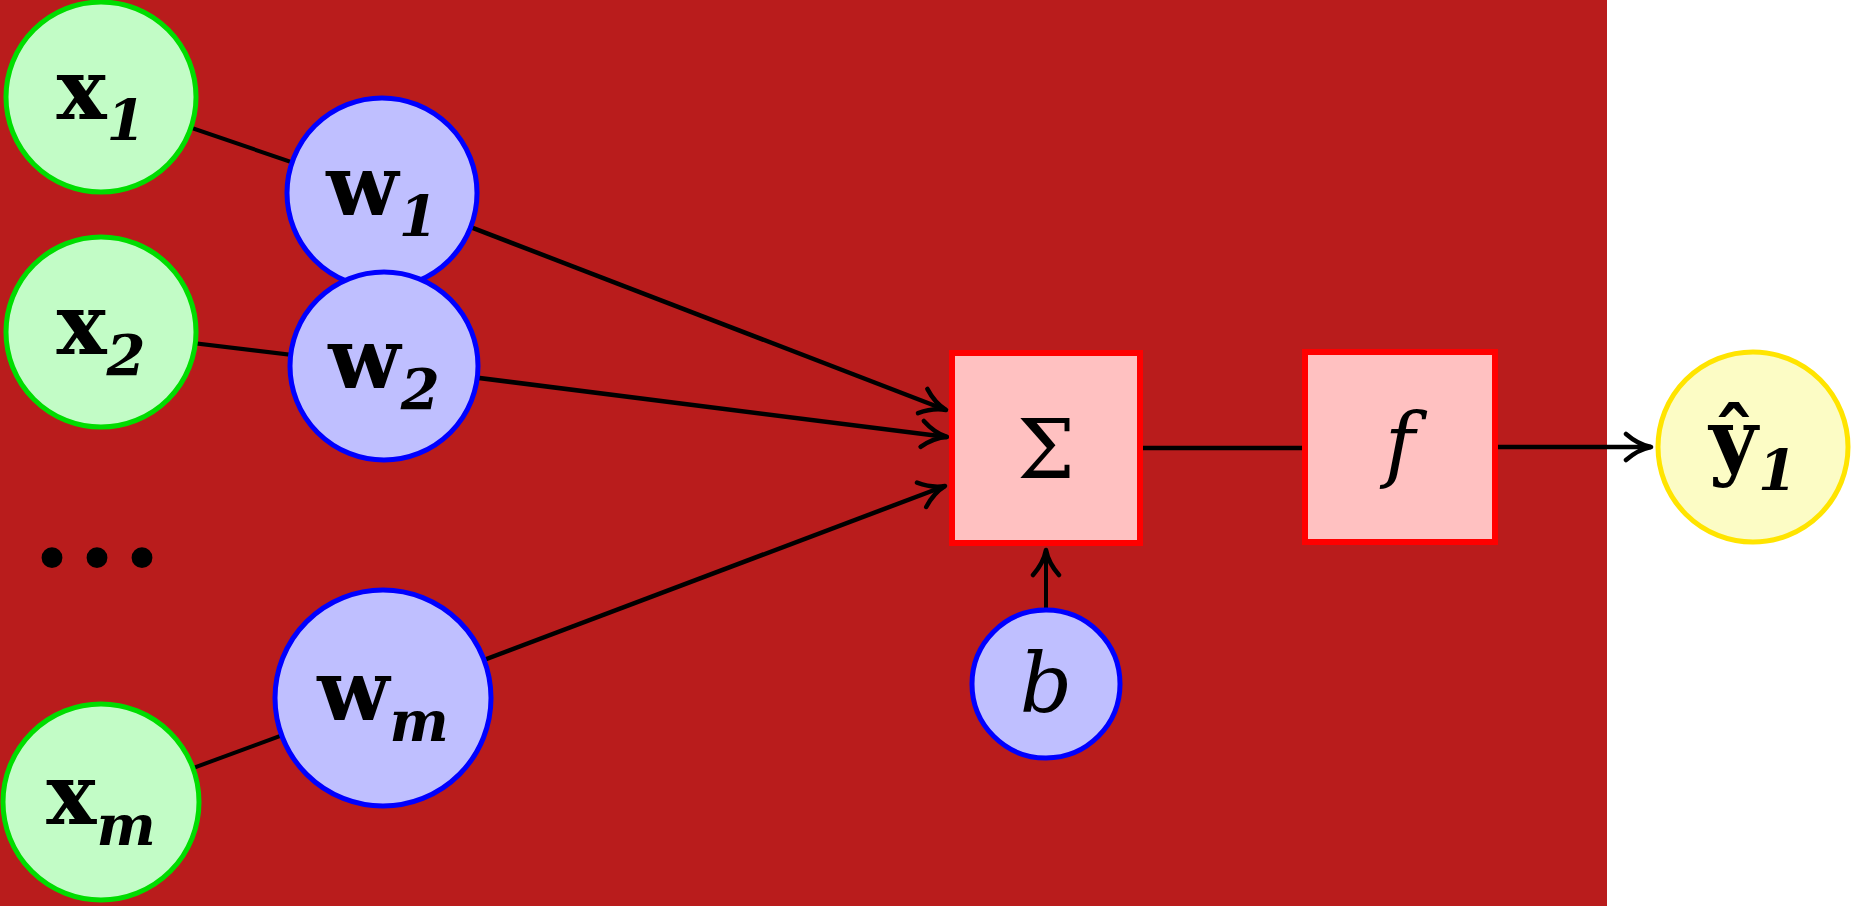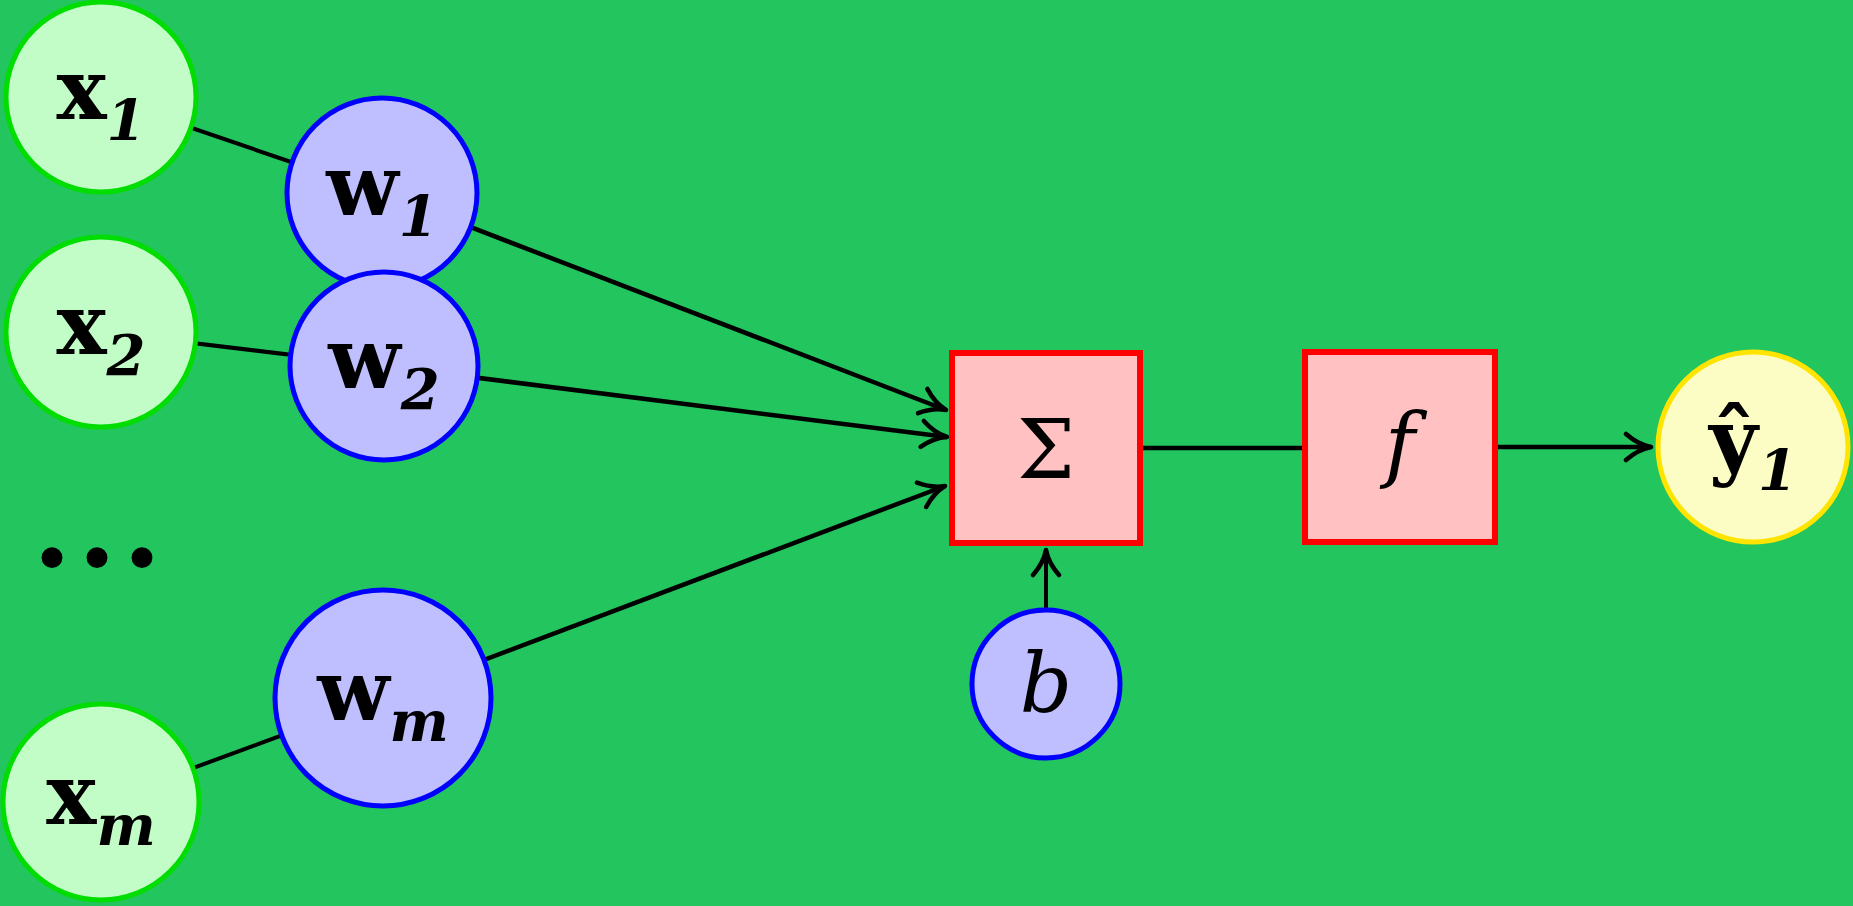--- a/index.html
+++ b/index.html
@@ -6,23 +6,23 @@
     margin: 0;
     padding: 0;
     background: #ffffff;
     width: 1853px;
     height: 906px;
     overflow: hidden;
     font-family: "DejaVu Serif", serif;
   }
   .stage {
     position: relative;
-    width: 1853px;
+    width: 1607px;
     height: 906px;
-    background: #22c55e;
+    background: #b91c1c;
   }
   svg { display: block; }
   .edge {
     fill: none;
     stroke-linecap: butt;
   }
   .edge-thin  { stroke-width: 4px; }
   .edge-mid   { stroke-width: 4.5px; }
   .node-circle { stroke-width: 5px; }
   .node-rect   { stroke-width: 6px; }

